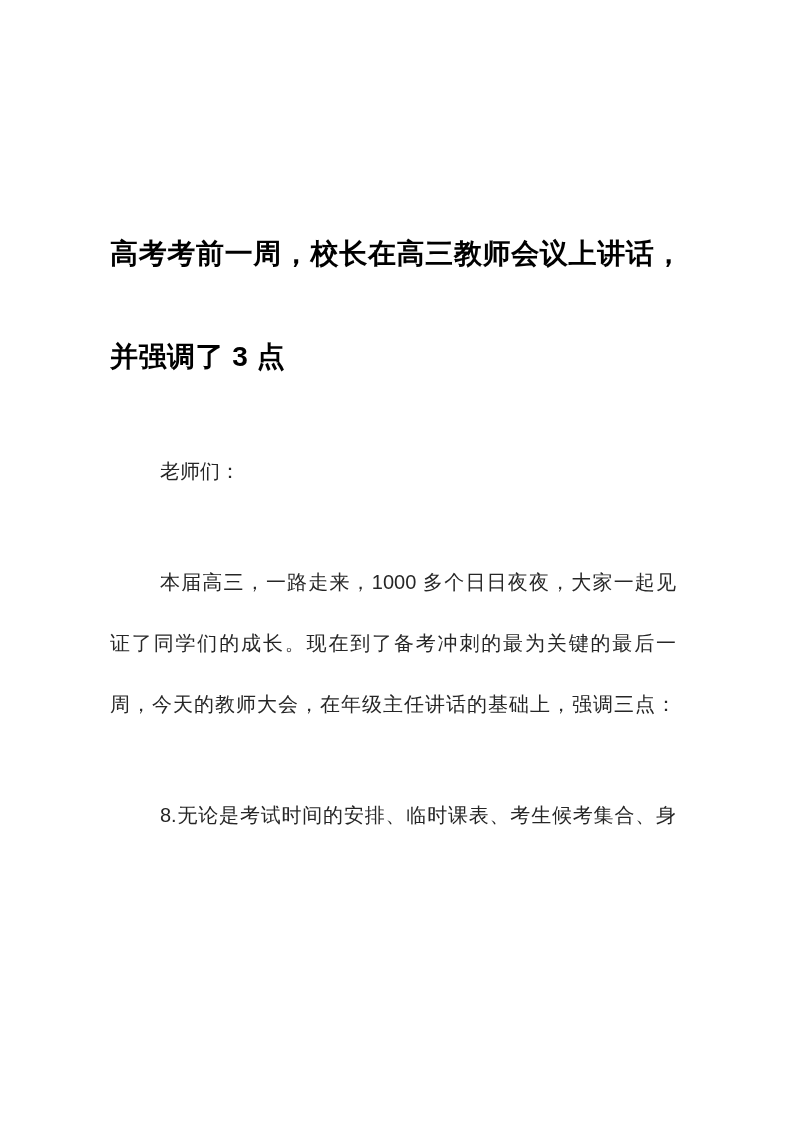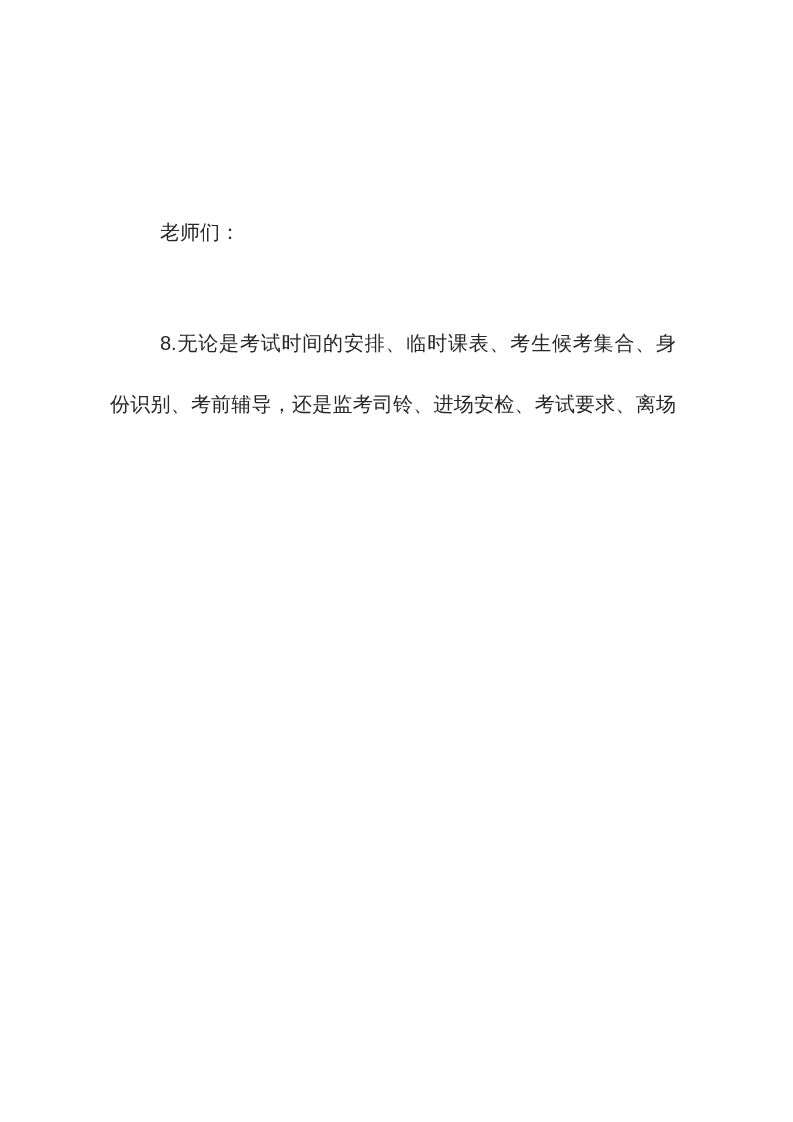--- a/index.html
+++ b/index.html
@@ -51,22 +51,30 @@
     text-align-last: justify;
   }
   .line.indent {
     padding-left: 50px;
   }
 </style>
 </head>
 <body>
 
 <div class="page" style="background: rgb(255, 255, 255);">
+  <div class="doc-title" style="color: rgb(0, 0, 0);">
+      <div class="line fill">高考考前一周，校长在高三教师会议上讲话，</div>
+      <div class="line">并强调了 3 点</div>
+    </div>
   <div class="doc-body" style="color: rgb(38, 38, 38);">
       <div class="para">
         <div class="line indent">老师们：</div>
       </div>
       <div class="para">
+        <div class="line fill indent">本届高三，一路走来，1000 多个日日夜夜，大家一起见</div>
+        <div class="line fill">证了同学们的成长。现在到了备考冲刺的最为关键的最后一</div>
+        <div class="line fill">周，今天的教师大会，在年级主任讲话的基础上，强调三点：</div>
+      </div>
+      <div class="para">
         <div class="line fill indent">8.无论是考试时间的安排、临时课表、考生候考集合、身</div>
-        <div class="line fill">份识别、考前辅导，还是监考司铃、进场安检、考试要求、离场</div>
       </div>
     </div>
 </div>
 
 </body></html>

